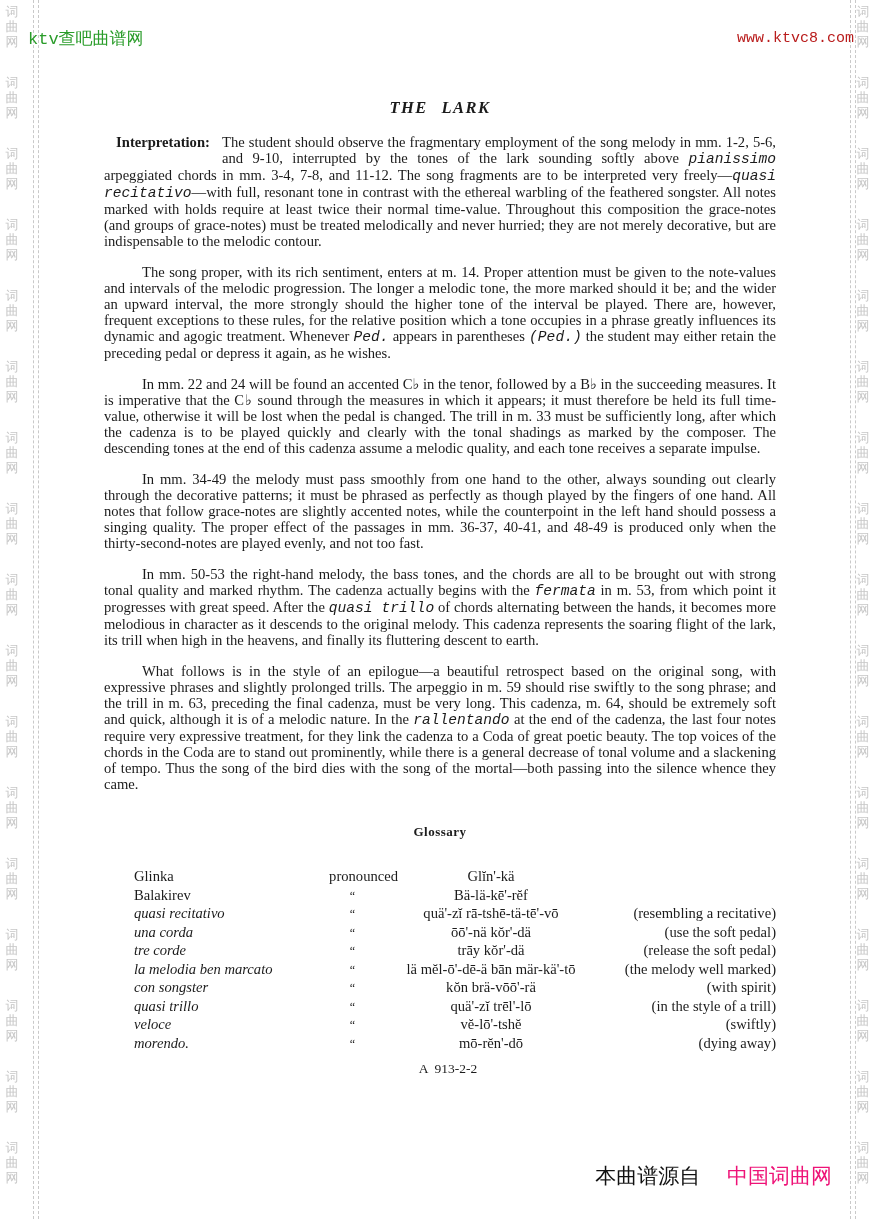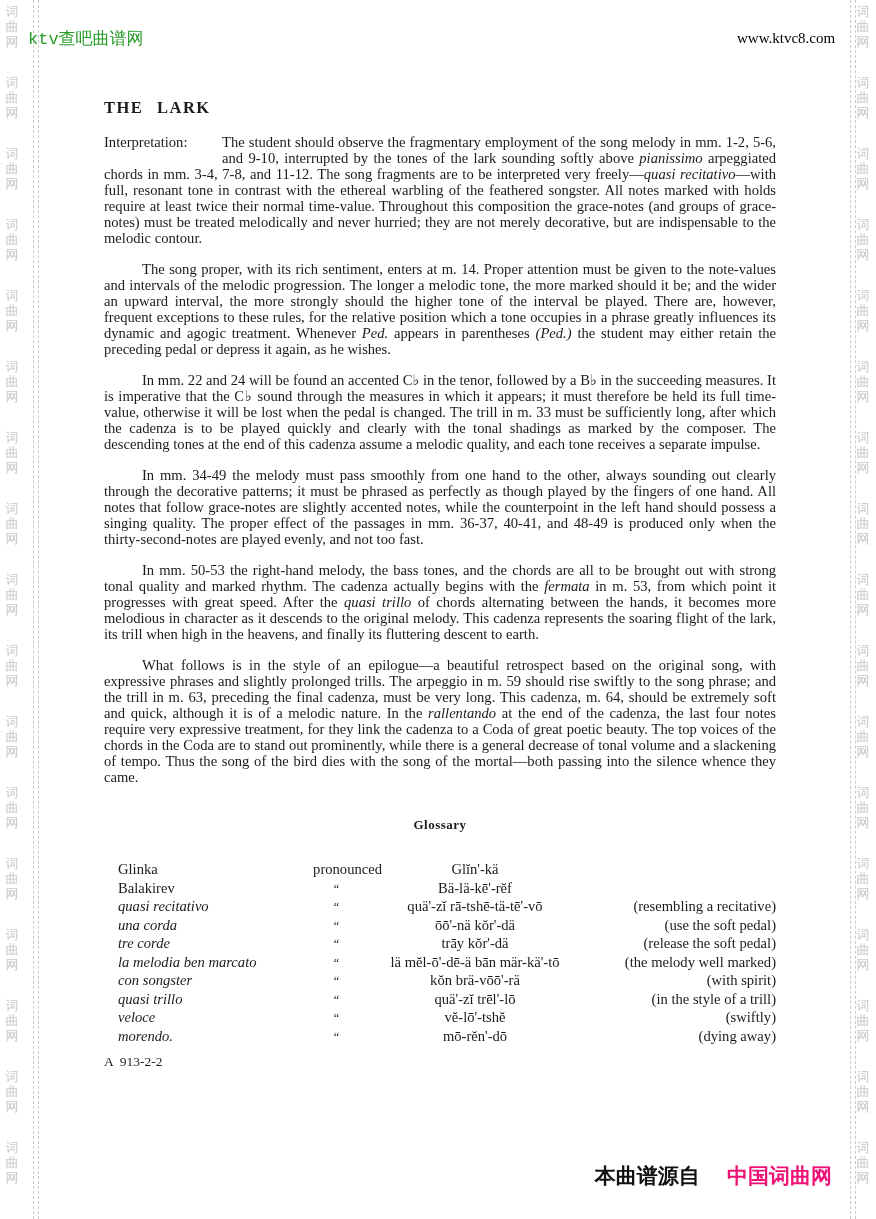--- a/index.html
+++ b/index.html
@@ -22,59 +22,59 @@
   }
   .wm-dash.left{left:33px;}
   .wm-dash.right{right:20px;}
   
   .site-name{
     position:absolute;left:28px;top:27px;
     font-family:Liberation Mono, monospace;font-size:17px;color:#2a9c2a;
   }
   .site-url{
     position:absolute;left:737px;top:30px;
-    font-family:Liberation Serif, serif;font-size:15px;color:#000000;
+    font-family:Liberation Mono, monospace;font-size:15px;color:#b91c1c;
   }
   
   .doc{
     position:absolute;left:104px;top:100px;width:672px;
     font-size:14.6px;line-height:16px;text-align:justify;
   }
   .doc h1{
-    font-size:16.5px;font-weight:700;text-align:left;margin:0 0 18px 0;
-    letter-spacing:1.5px;word-spacing:8px;
+    font-size:16.5px;font-weight:700;text-align:center;margin:0 0 18px 0;
+    letter-spacing:1.5px;word-spacing:8px;font-style:italic;
   }
   .para{margin:0 0 15px 0;}
   .para.indent{text-indent:38px;}
   .interp-label{
-    float:left;width:118px;height:32px;font-weight:400;text-align:left;
+    float:left;width:118px;height:32px;font-weight:700;text-align:center;
   }
   .glossary{margin-top:32px;}
   .glossary h2{
     font-size:13px;font-weight:700;text-align:center;margin:0 0 28px 0;letter-spacing:0.5px;
   }
-  .g-grid{margin-left:14px;}
+  .g-grid{margin-left:30px;}
   .g-row{display:grid;grid-template-columns:172px 92px 186px auto;height:18.5px;align-items:baseline;}
   .g-term{text-align:left;}
   .g-term.italic{font-style:italic;}
   .g-pron-label{text-align:right;}
   .g-ditto{text-align:center;font-size:12px;letter-spacing:-1px;}
   .g-say{text-align:center;}
   .g-meaning{text-align:right;}
   .plate{
-    text-align:left;margin:8px -16px 0 0;font-size:13.5px;white-space:pre;
+    text-align:center;margin:8px -16px 0 0;font-size:13.5px;white-space:pre;
   }
   
   .footer{
     position:absolute;top:1162px;right:44px;
-    font-family:"DejaVu Sans", sans-serif;font-weight:700;font-size:21px;
+    font-family:"DejaVu Sans", sans-serif;font-weight:400;font-size:21px;
   }
   .footer .prefix{color:#111111;}
   .footer .brand{color:#ee1277;margin-left:20px;}
-  i{font-style:italic;}
+  i{font-style:italic;font-family:Liberation Mono, monospace;}
 </style>
 </head>
 <body>
 
 <div class="wm-col left">
     <div class="wm-group">
       <div>词</div>
       <div>曲</div>
       <div>网</div>
     </div>

